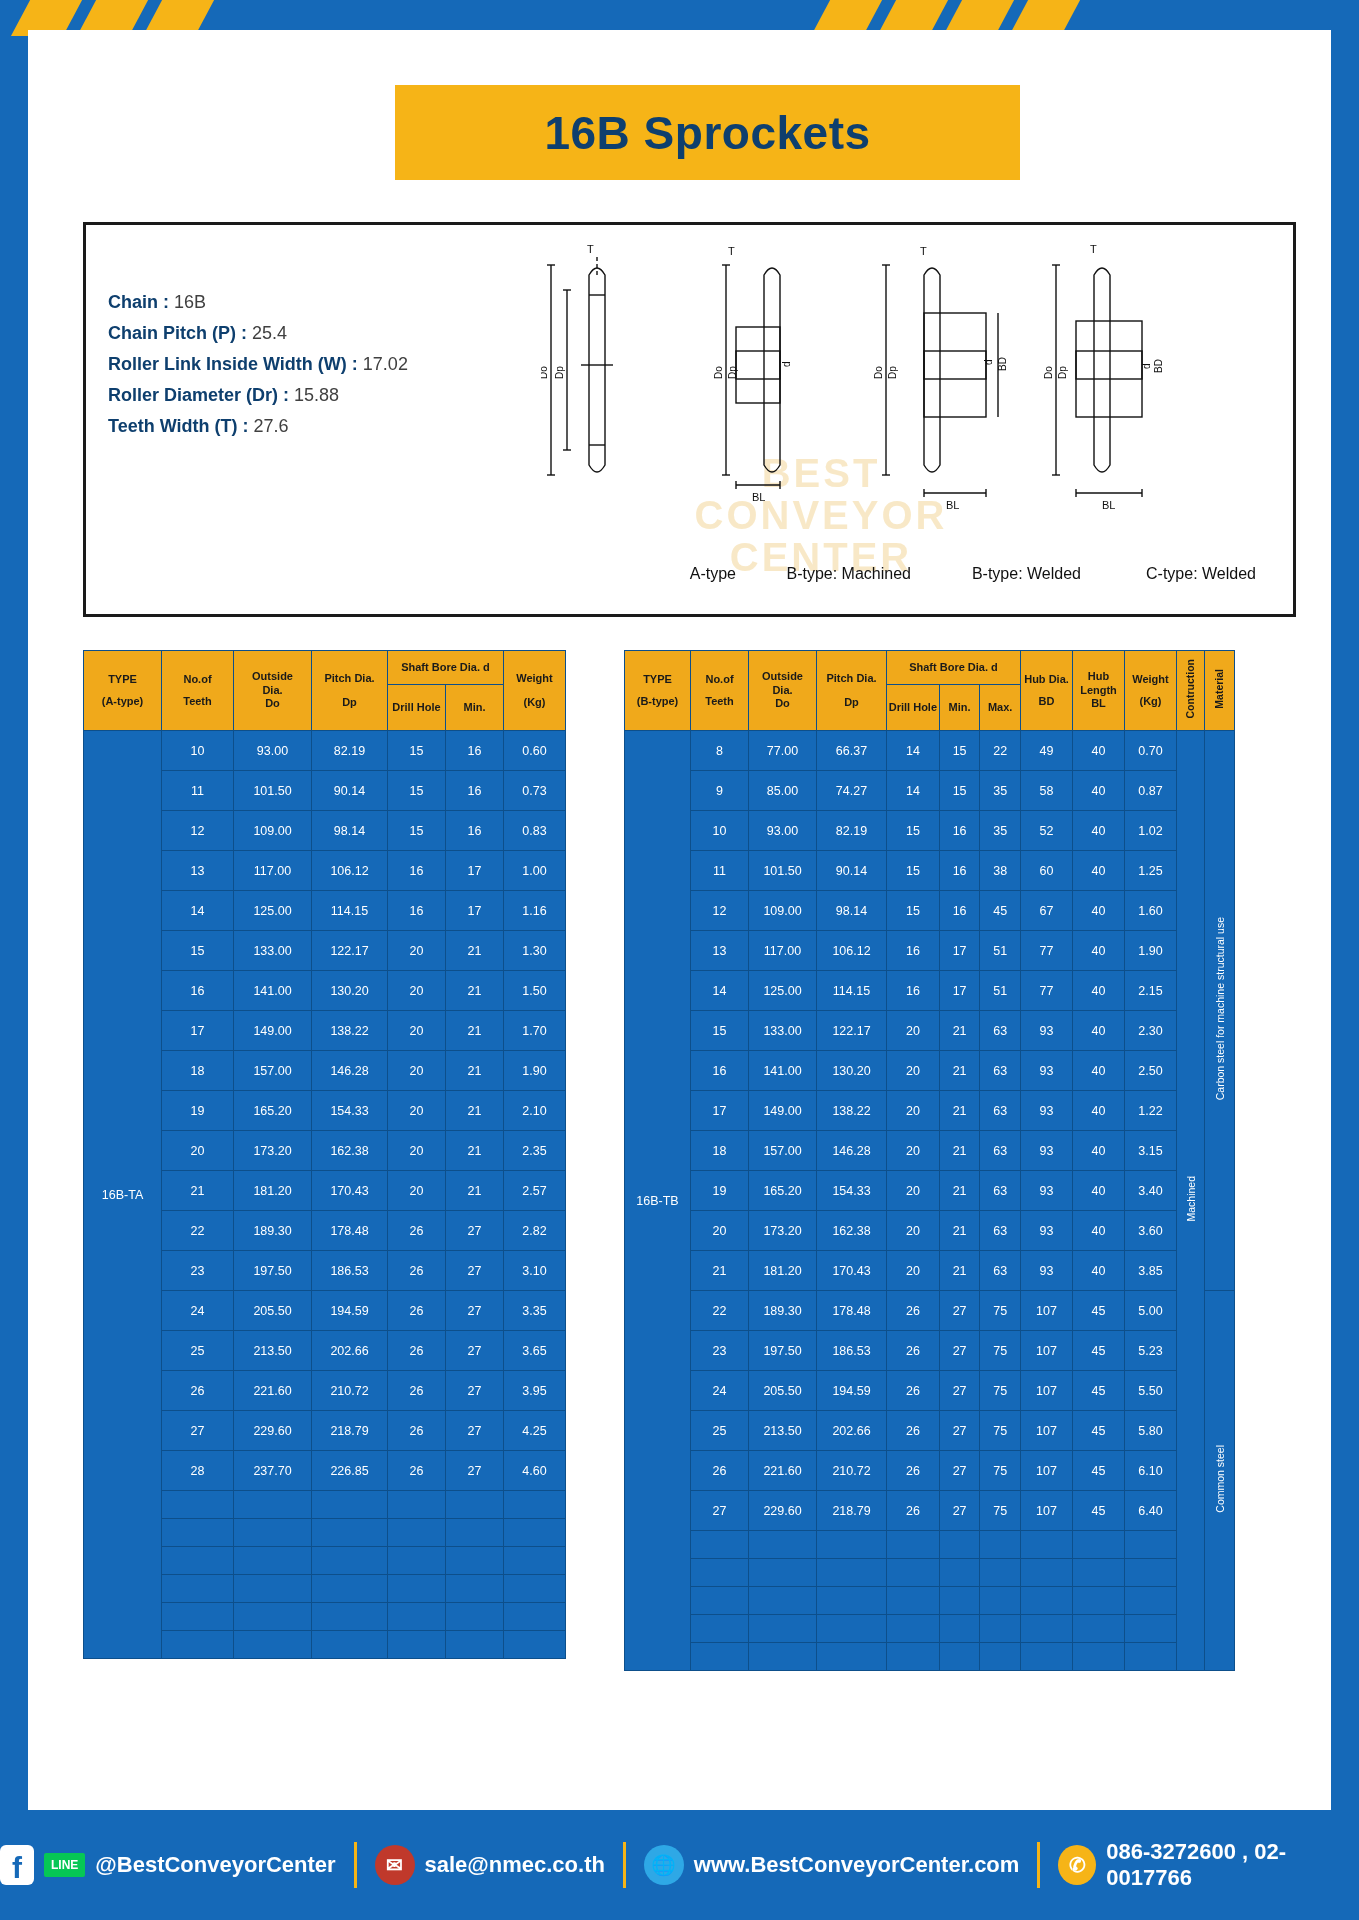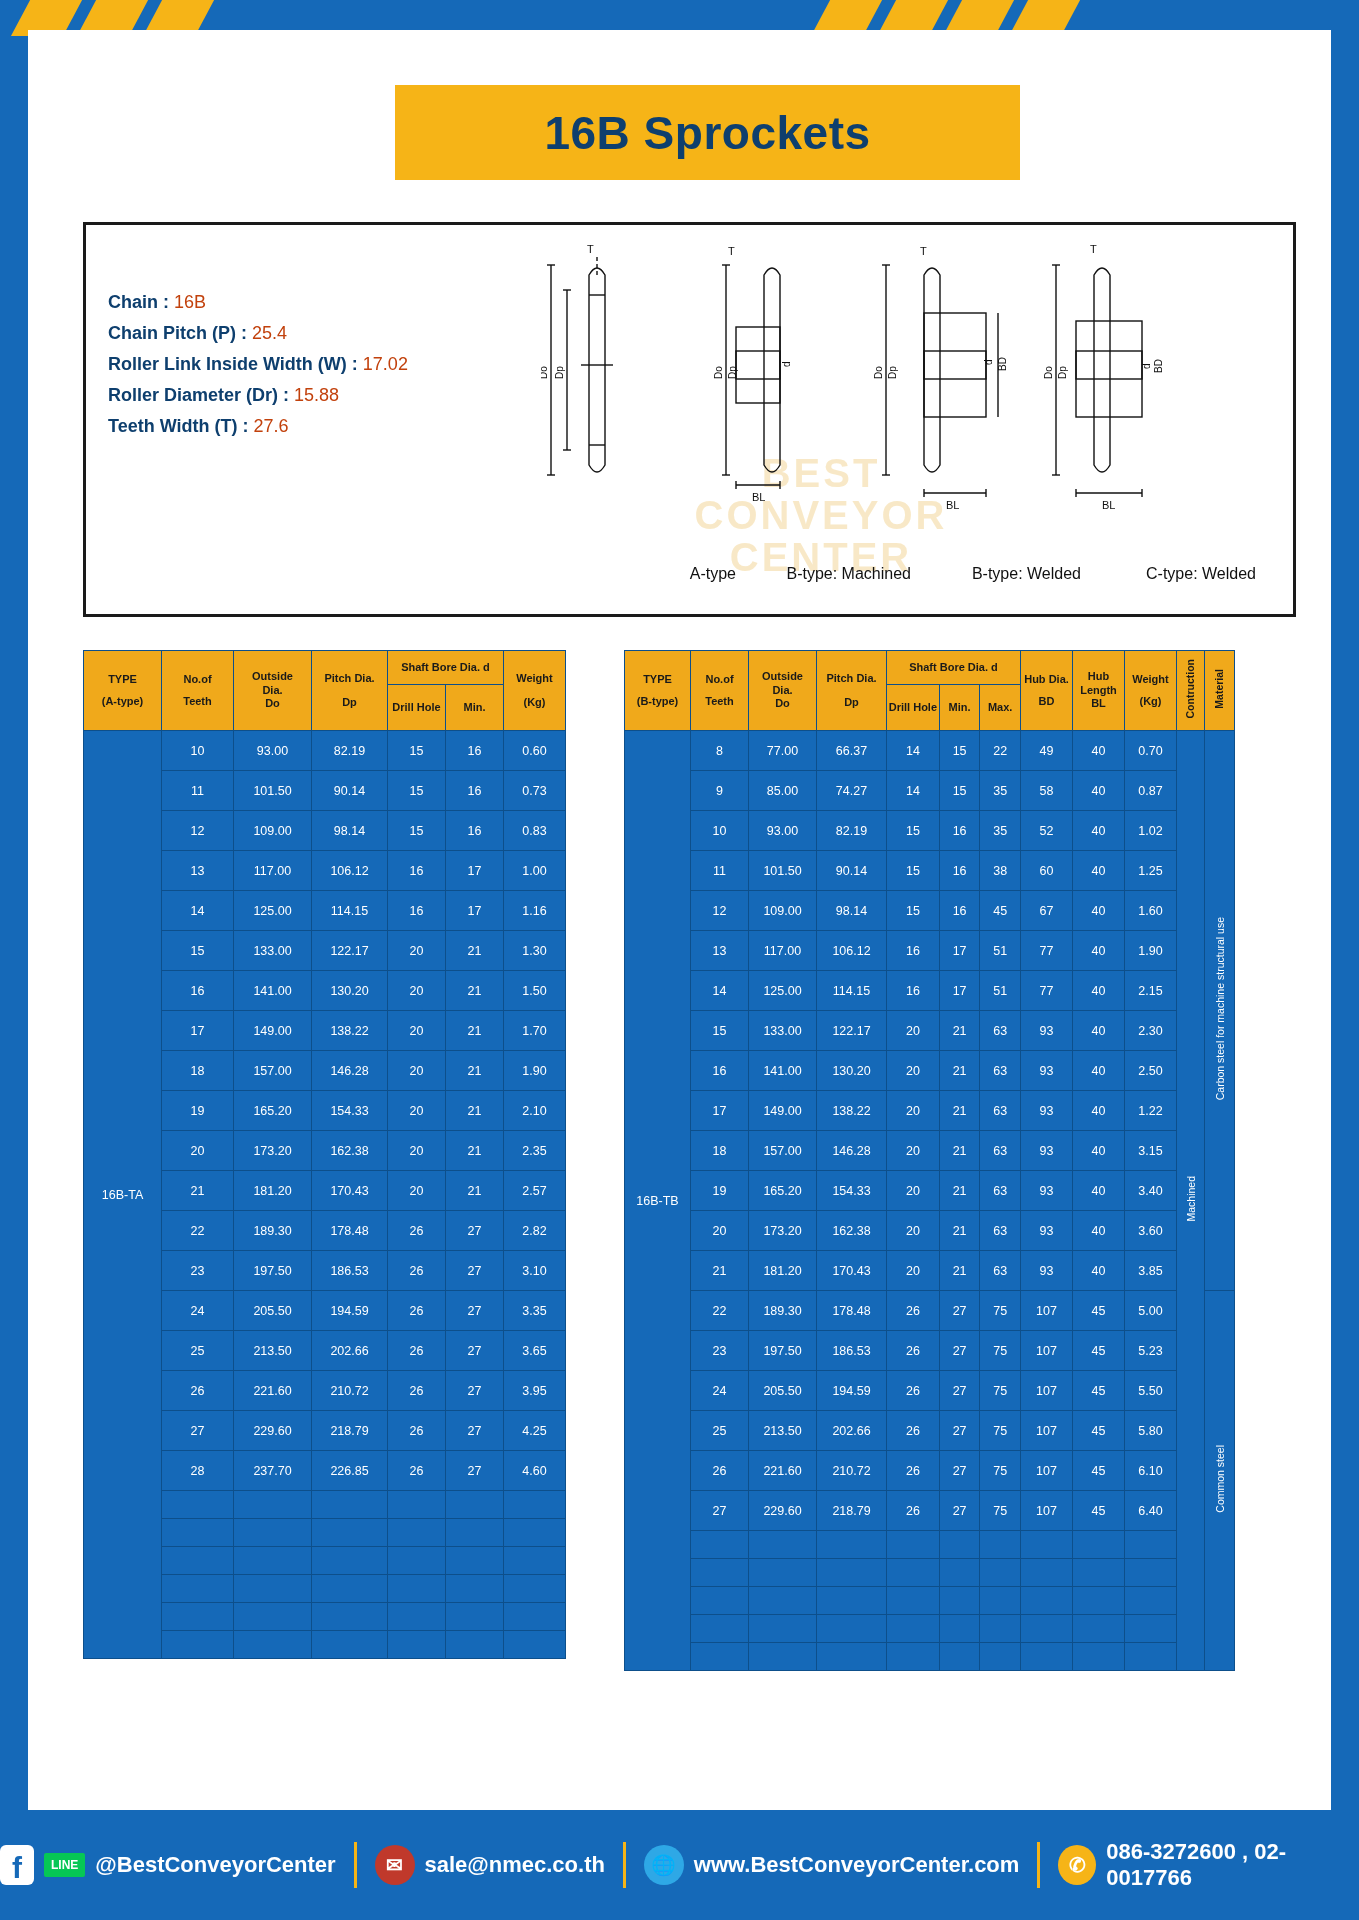--- a/index.html
+++ b/index.html
@@ -36,21 +36,21 @@
   }
   
   .spec-box {
     position:absolute; left:55px; top:192px; width:1213px; height:395px;
     border:3px solid #1a1a1a; background:#fff;
   }
   .spec-list { position:absolute; left:22px; top:62px; }
   .spec-list div {
     font-size:18px; font-weight:bold; color:#0e3f6e; line-height:1.72;
   }
-  .spec-list .val { font-weight:normal; color:#c2410c; }
+  .spec-list .val { font-weight:normal; color:#404040; }
   .diagram-area { position:absolute; left:455px; top:10px; width:745px; height:375px; }
   .watermark {
     position:absolute; left:735px; top:290px; font-size:40px; font-weight:bold;
     color:#f3d79a; opacity:.55; line-height:1.05; letter-spacing:3px;
     transform:translate(-50%,-50%); text-align:center; pointer-events:none;
   }
   .type-labels {
     position:absolute; left:0; top:330px; width:100%;
     display:flex; font-size:16px; color:#111;
   }

